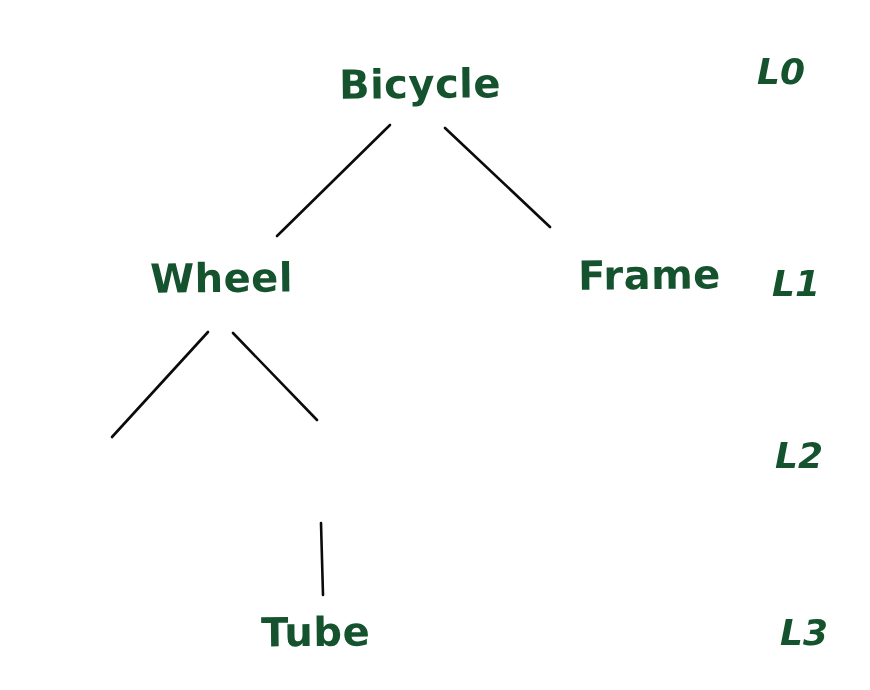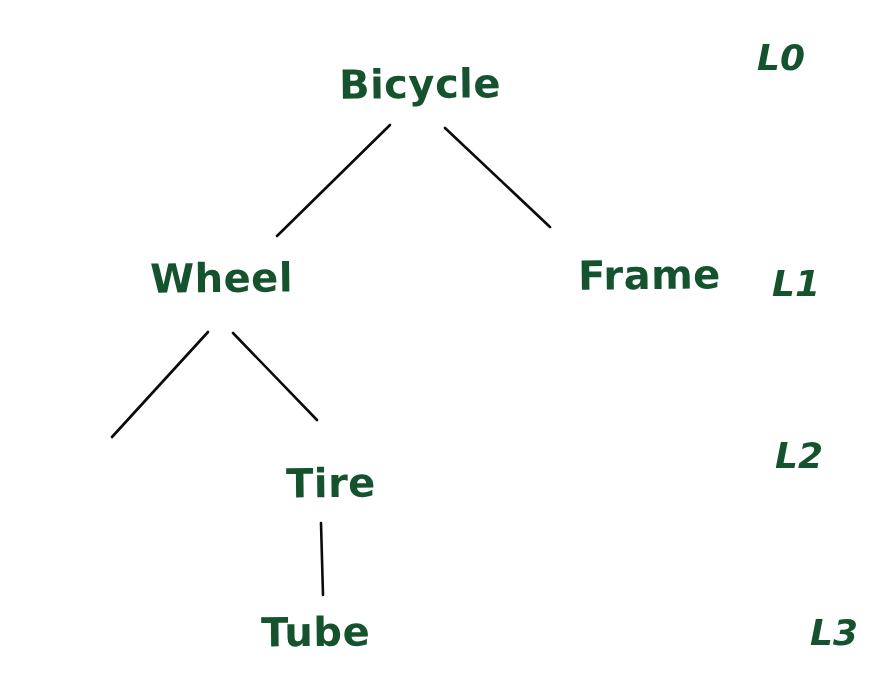--- a/index.html
+++ b/index.html
@@ -46,24 +46,24 @@
     white-space: nowrap;
   }
   
   .n-bicycle { left: 339px; top: 64px;  }
   .n-wheel   { left: 150px; top: 258px; }
   .n-frame   { left: 578px; top: 255px; }
   .n-rim     { left: 92px;  top: 464px; }
   .n-tire    { left: 286px; top: 463px; }
   .n-tube    { left: 261px; top: 612px; }
   
-  .l-0 { left: 757px; top: 40px;  }
+  .l-0 { left: 757px; top: 54px;  }
   .l-1 { left: 772px; top: 266px; }
   .l-2 { left: 775px; top: 438px; }
-  .l-3 { left: 810px; top: 615px; }
+  .l-3 { left: 780px; top: 615px; }
 </style>
 </head>
 <body>
 
 <div class="canvas">
 
   <svg class="edges-layer" viewBox="0 0 870 690" xmlns="http://www.w3.org/2000/svg">
     <line x1="390" y1="125" x2="277" y2="236"></line>
     <line x1="445" y1="128" x2="550" y2="227"></line>
     <line x1="208" y1="332" x2="112" y2="437"></line>
@@ -71,21 +71,20 @@
     <line x1="321" y1="523" x2="323" y2="595"></line>
   </svg>
 
   <span class="node-label n-bicycle">Bicycle</span>
 
   <span class="node-label n-wheel">Wheel</span>
 
   <span class="node-label n-frame">Frame</span>
 
 
-  <span class="node-label n-tire">Tire</span>
 
   <span class="node-label n-tube">Tube</span>
 
   <span class="level-label l-0">L0</span>
 
   <span class="level-label l-1">L1</span>
 
   <span class="level-label l-2">L2</span>
 
   <span class="level-label l-3">L3</span>

